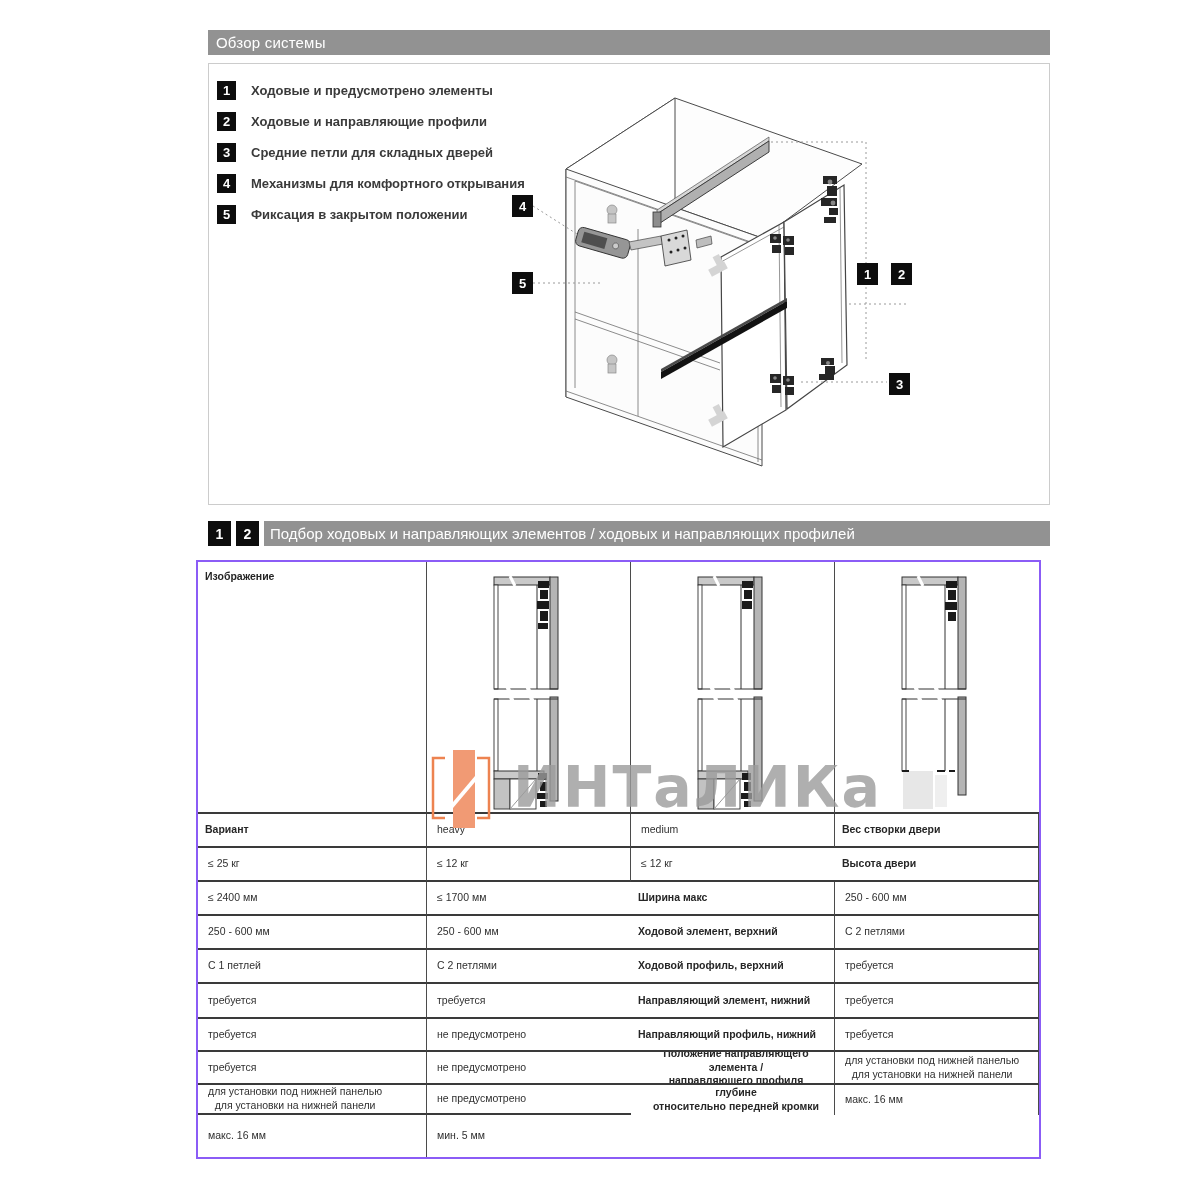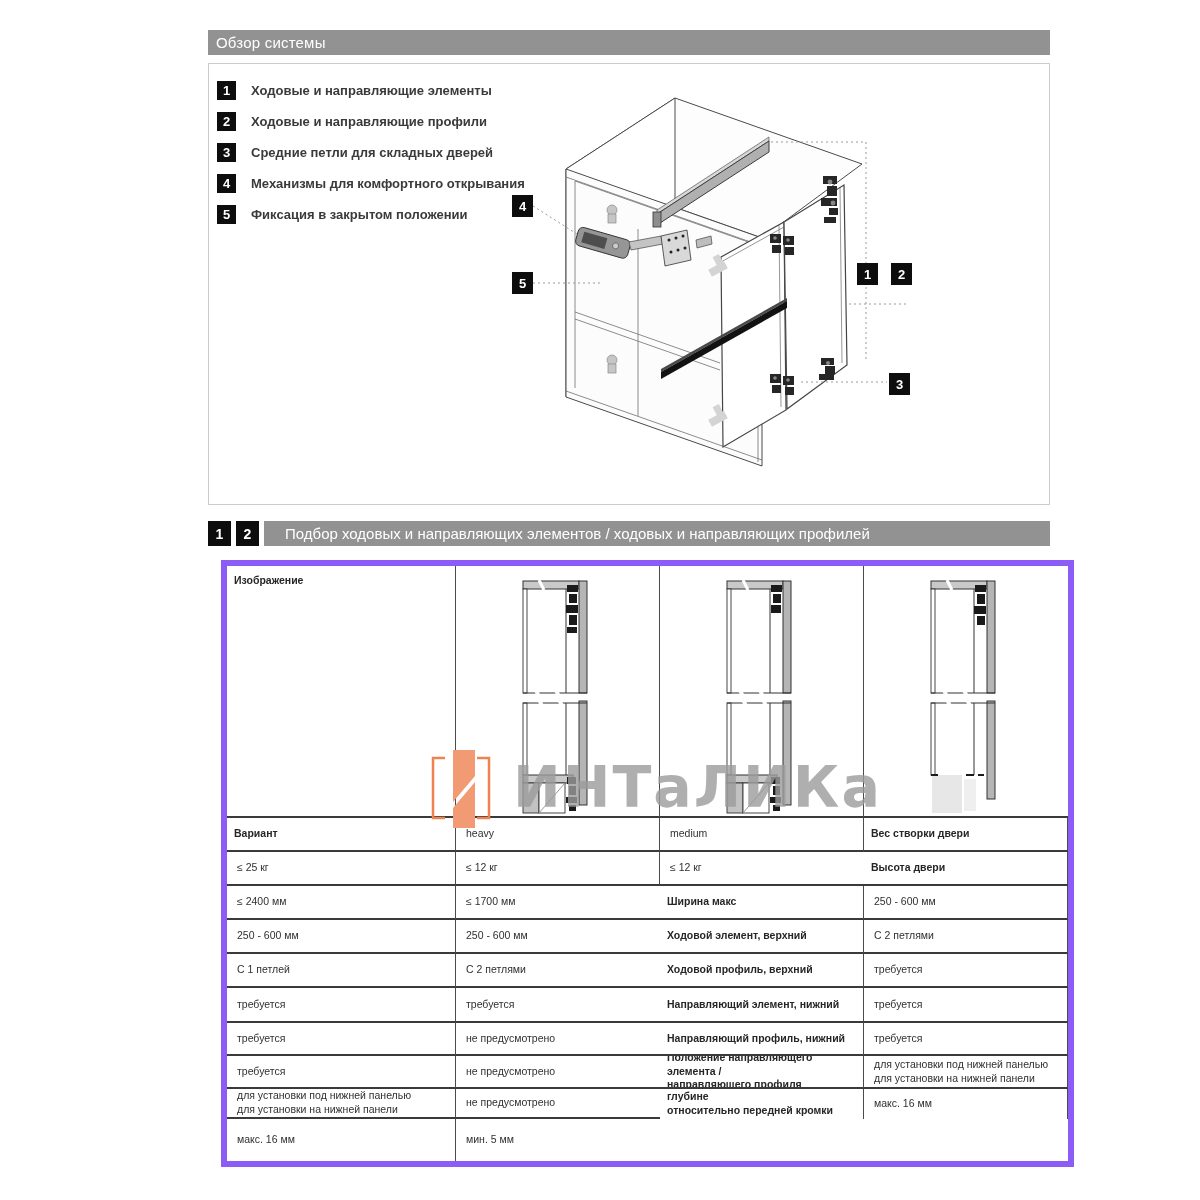--- a/index.html
+++ b/index.html
@@ -7,32 +7,32 @@
         font-family:"Liberation Sans","DejaVu Sans",sans-serif;overflow:hidden;margin-left:33px;}
   .abs{position:absolute;}
   
   .bar{background:#929292;color:#ffffff;display:flex;align-items:center;
        font-size:15px;font-weight:500;letter-spacing:.2px;}
   .bar1{left:175px;top:30px;width:842px;height:25px;padding:0 0 0 8px;box-sizing:border-box;}
   .hdr2{left:175px;top:521px;width:842px;height:25px;display:flex;}
   .hdr2 .sq{width:23px;height:25px;background:#0d0d0d;color:#fff;display:flex;
             align-items:center;justify-content:center;font-size:14px;font-weight:bold;margin-right:5px;flex:0 0 auto;}
   .hdr2 .bar2t{flex:1;background:#929292;color:#fff;display:flex;align-items:center;
-               padding-left:21px;font-size:15px;font-weight:500;}
+               padding-left:6px;font-size:15px;font-weight:500;}
   
   .ovbox{left:175px;top:63px;width:842px;height:442px;border:1px solid #cccccc;box-sizing:border-box;}
   .legend{position:absolute;left:8px;top:17px;}
   .lrow{display:flex;align-items:center;margin-bottom:12px;height:19px;}
   .lsq{width:19px;height:19px;background:#0d0d0d;color:#fff;display:flex;align-items:center;
        justify-content:center;font-size:13px;font-weight:bold;margin-right:15px;flex:0 0 auto;}
   .ltxt{font-size:13px;font-weight:bold;color:#3a3a3a;white-space:nowrap;}
   
-  .tbl{left:188px;top:560px;width:841px;height:595px;border:6px solid #8b5cf6;box-sizing:content-box;
+  .tbl{left:163px;top:560px;width:841px;height:595px;border:2px solid #8b5cf6;box-sizing:content-box;
        display:grid;grid-template-columns:229px 204px 204px 204px;
-       grid-template-rows:252px 34px 34px 34px 34px 34px 35px 33px 33px 30px 42px;}
+       grid-template-rows:252px 34px 34px 34px 34px 34px 35px 33px 33px 30px 42px;text-align:center;}
   .cell{border-right:1px solid #4b4b4b;border-bottom:2px solid #3a3a3a;box-sizing:border-box;
         display:flex;align-items:center;overflow:hidden;position:relative;background:#fff;}
   .cell.c4{border-right:none;}
   .cell.rlast{border-bottom:none;}
   .lblc{font-weight:bold;color:#262626;font-size:10.5px;padding-left:7px;line-height:1.3;}
   .valc{font-weight:normal;color:#303030;font-size:10.5px;padding-left:10px;line-height:1.3;}
   .imgc{align-items:flex-start;}
   .imgc .cap{font-weight:bold;color:#262626;font-size:10.5px;padding:8px 0 0 7px;}
   .pre{white-space:pre-line;}
   .profile{position:absolute;left:64px;top:13px;}
@@ -49,21 +49,21 @@
 
   <div class="abs bar bar1">
     <span>Обзор системы</span>
   </div>
 
   <div class="abs ovbox">
 
     <div class="legend">
       <div class="lrow">
         <span class="lsq">1</span>
-        <span class="ltxt">Ходовые и направляющие элементы</span>
+        <span class="ltxt">Ходовые и предусмотрено элементы</span>
       </div>
       <div class="lrow">
         <span class="lsq">2</span>
         <span class="ltxt">Ходовые и направляющие профили</span>
       </div>
       <div class="lrow">
         <span class="lsq">3</span>
         <span class="ltxt">Средние петли для складных дверей</span>
       </div>
       <div class="lrow">

